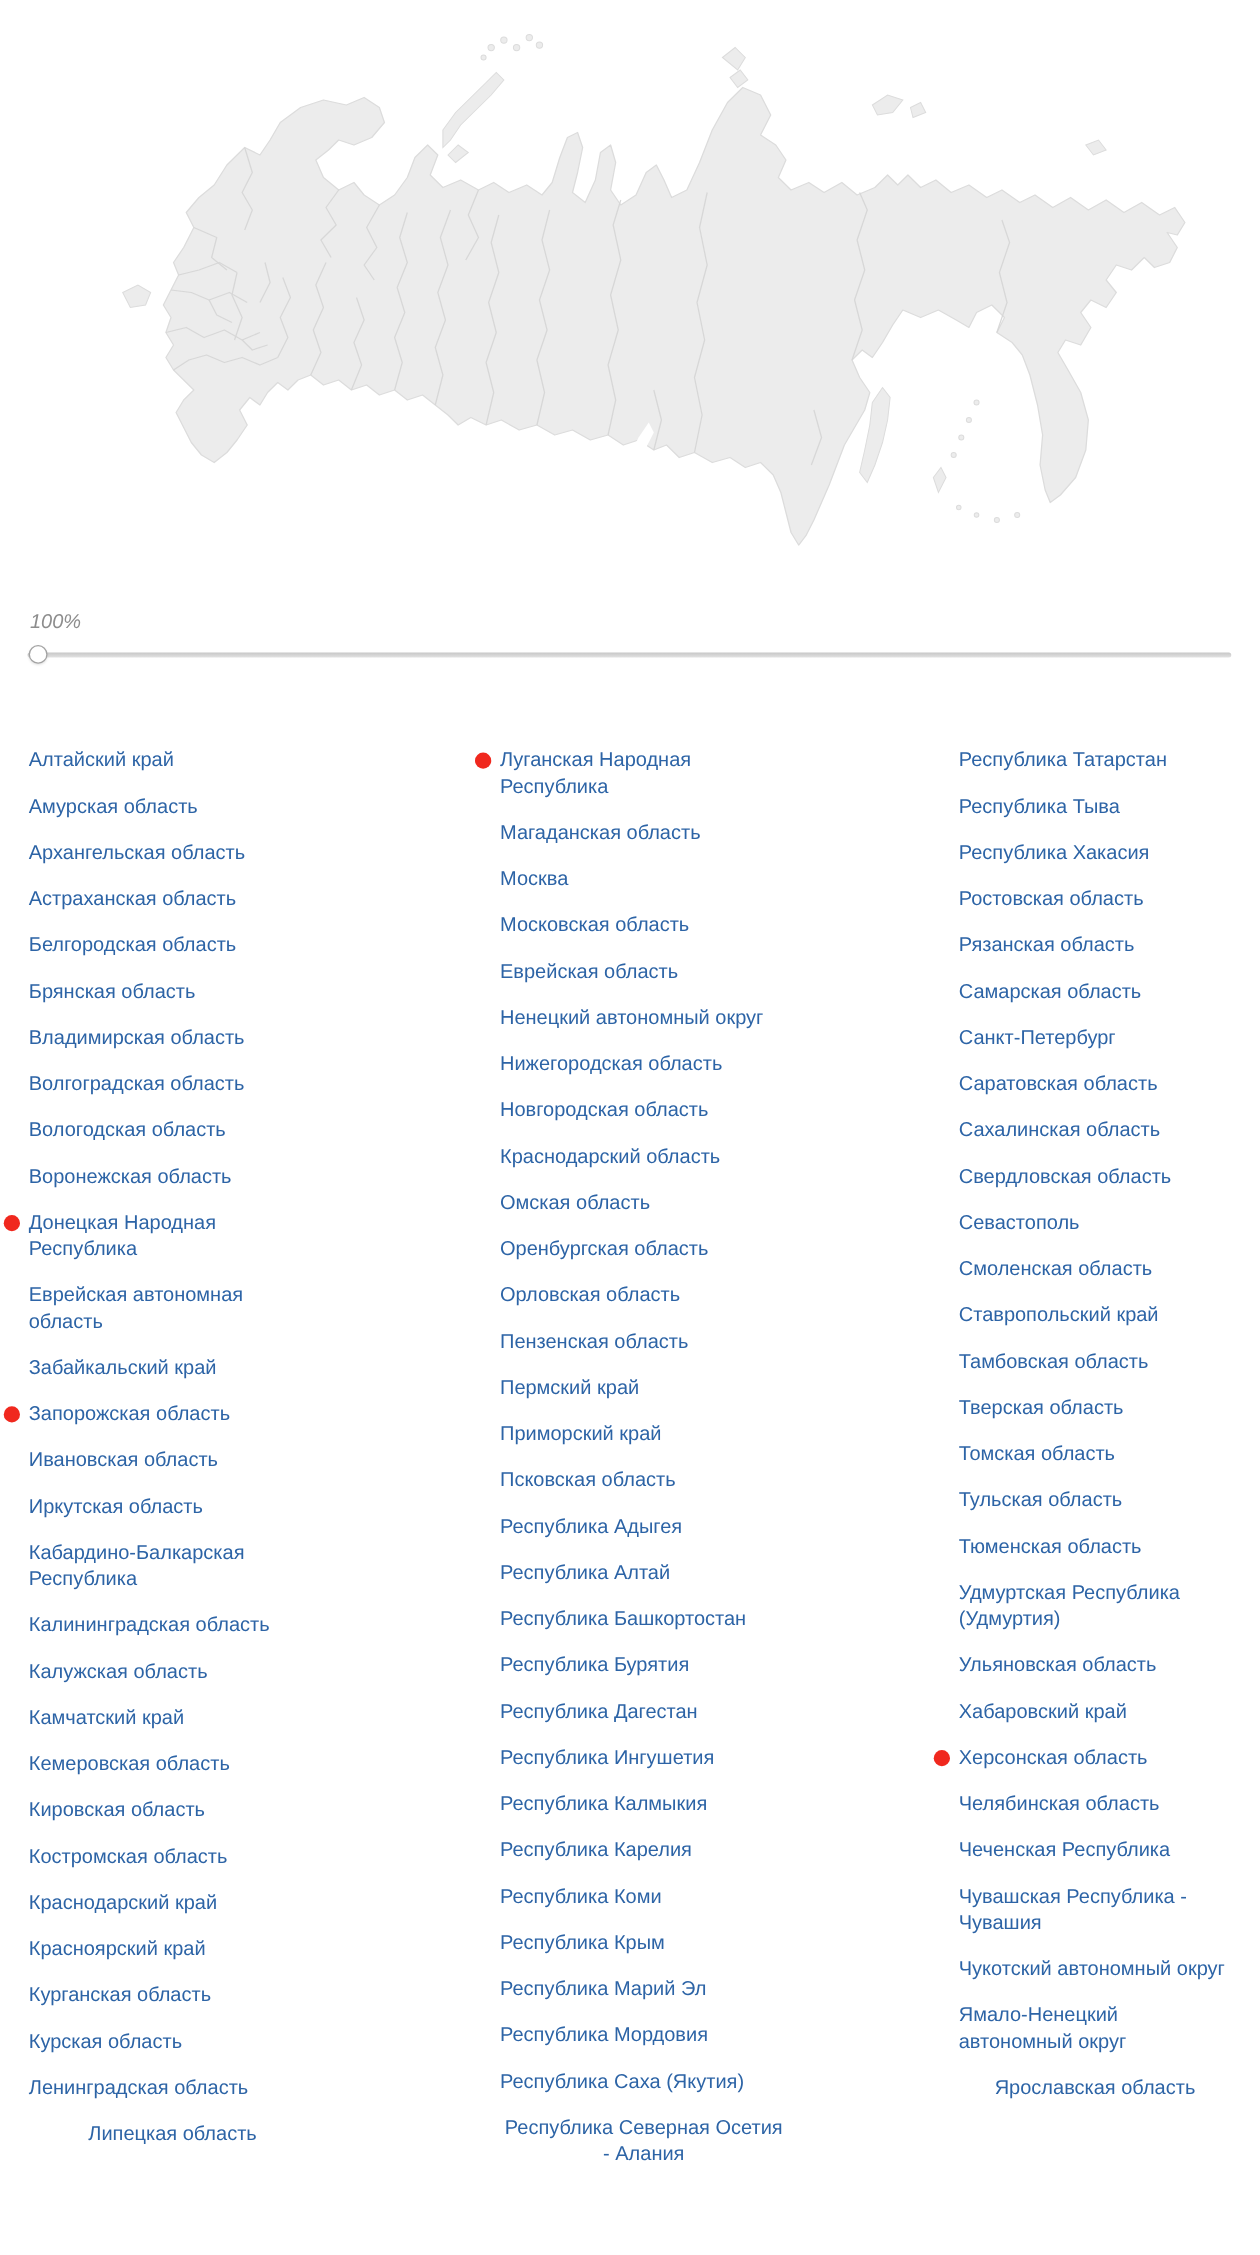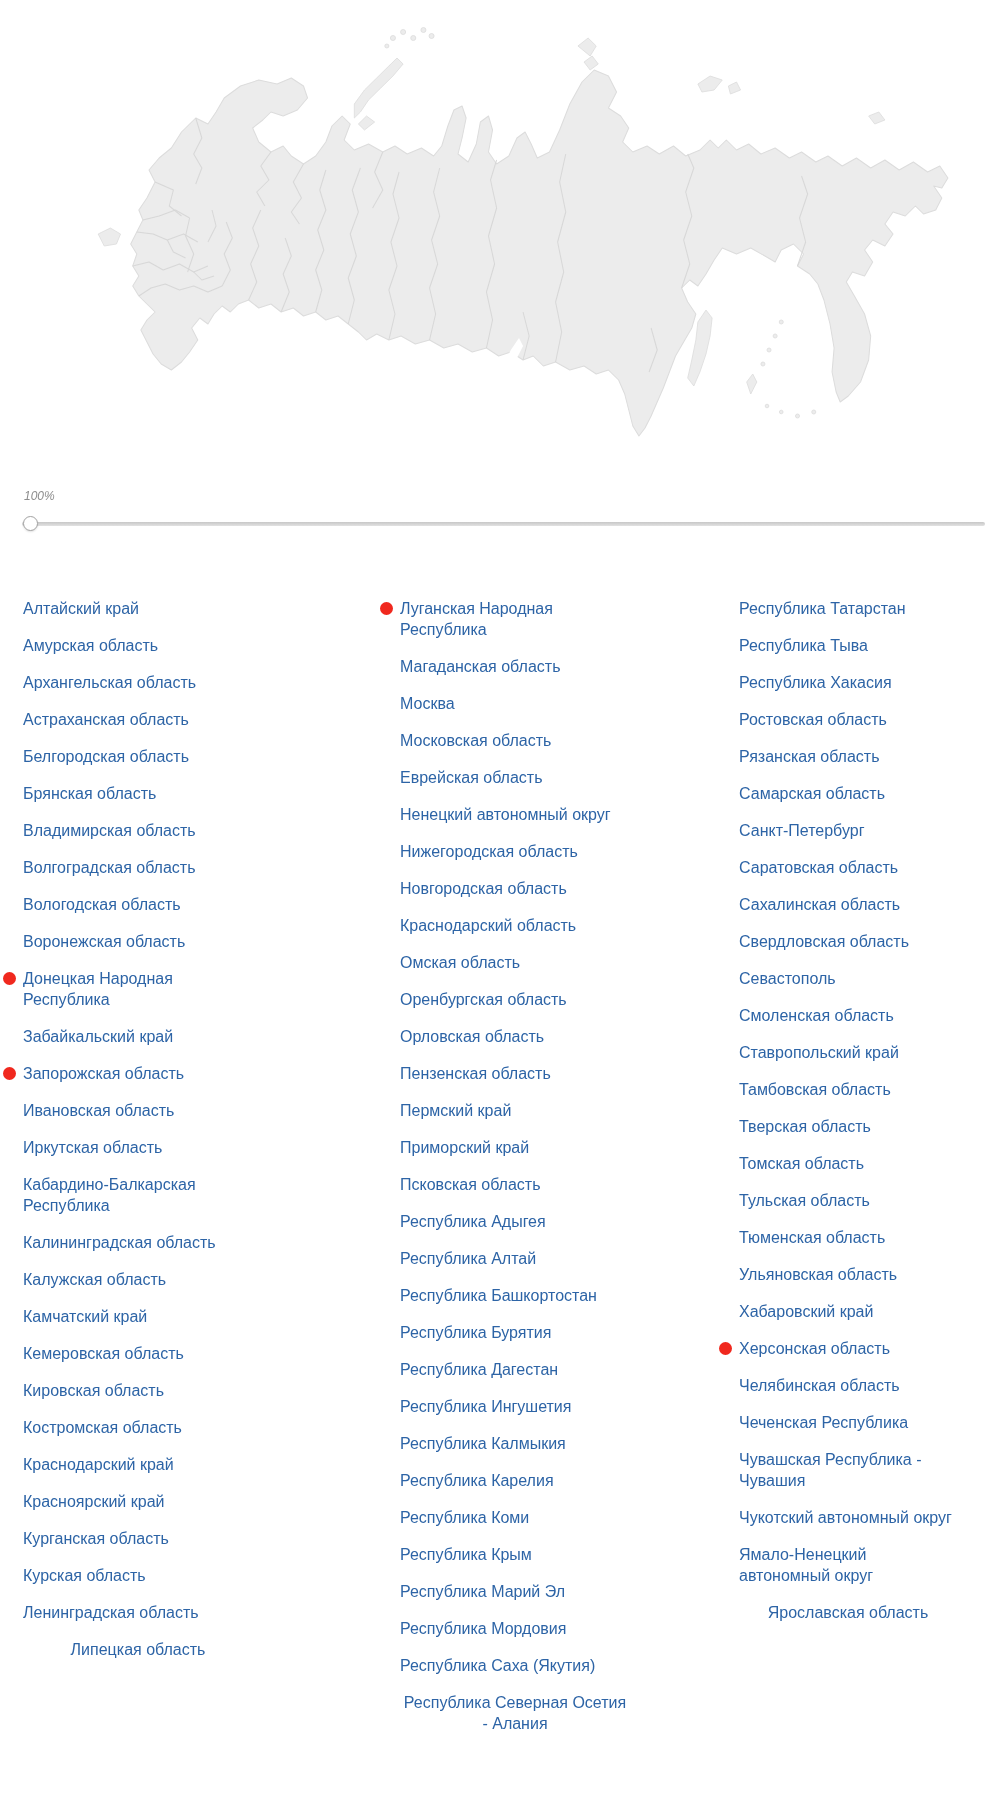--- a/index.html
+++ b/index.html
@@ -19,39 +19,39 @@
   }
   .map-wrap{position:absolute;left:88px;top:20px;width:864px;height:430px;}
   .map-wrap svg{display:block;width:100%;height:100%;}
   .land{fill:var(--map-fill);stroke:var(--map-edge);stroke-width:1;stroke-linejoin:round;}
   .border{fill:none;stroke:var(--map-line);stroke-width:1;stroke-linejoin:round;opacity:.95;}
   .lake{fill:#ffffff;stroke:none;}
   .isl{fill:var(--map-fill);stroke:var(--map-edge);stroke-width:.8;}
 
   .zoom-label{
     position:absolute;left:24px;top:489px;
-    font-size:12px;font-style:italic;color:var(--muted);
+    font-size:16px;font-style:italic;color:var(--muted);
   }
   .slider-track{
     position:absolute;left:22px;top:522px;width:963px;height:4px;
     border-radius:2px;
     background:linear-gradient(#c7c7c7,#e2e2e2);
   }
   .slider-thumb{
     position:absolute;left:23px;top:516px;width:15px;height:15px;
     background:#ffffff;border:1px solid #a3a3a3;border-radius:50%;
     box-shadow:0 1px 2px rgba(0,0,0,.12);
     cursor:pointer;
   }
 
   .regions{position:absolute;top:598px;left:0;width:1008px;}
   .region-col{position:absolute;top:0;}
   .region-col.c1{left:23px;width:230px;}
   .region-col.c2{left:400px;width:230px;}
-  .region-col.c3{left:739px;width:218px;}
+  .region-col.c3{left:767px;width:218px;}
   .region-item{
     position:relative;margin:0 0 16px 0;
     font-size:16px;line-height:21px;
   }
   .region-item:last-child{margin-bottom:0;text-align:center;}
   .region-link{color:var(--link);text-decoration:none;cursor:pointer;display:inline;}
   .dot{
     position:absolute;left:-20px;top:4px;width:13px;height:13px;
     border-radius:50%;background:var(--marker);
   }
@@ -137,20 +137,21 @@
       <div class="region-item"><a class="region-link">Амурская область</a></div>
       <div class="region-item"><a class="region-link">Архангельская область</a></div>
       <div class="region-item"><a class="region-link">Астраханская область</a></div>
       <div class="region-item"><a class="region-link">Белгородская область</a></div>
       <div class="region-item"><a class="region-link">Брянская область</a></div>
       <div class="region-item"><a class="region-link">Владимирская область</a></div>
       <div class="region-item"><a class="region-link">Волгоградская область</a></div>
       <div class="region-item"><a class="region-link">Вологодская область</a></div>
       <div class="region-item"><a class="region-link">Воронежская область</a></div>
       <div class="region-item"><span class="dot"></span><a class="region-link">Донецкая Народная Республика</a></div>
+      <div class="region-item"><a class="region-link">Еврейская автономная область</a></div>
       <div class="region-item"><a class="region-link">Забайкальский край</a></div>
       <div class="region-item"><span class="dot"></span><a class="region-link">Запорожская область</a></div>
       <div class="region-item"><a class="region-link">Ивановская область</a></div>
       <div class="region-item"><a class="region-link">Иркутская область</a></div>
       <div class="region-item"><a class="region-link">Кабардино-Балкарская Республика</a></div>
       <div class="region-item"><a class="region-link">Калининградская область</a></div>
       <div class="region-item"><a class="region-link">Калужская область</a></div>
       <div class="region-item"><a class="region-link">Камчатский край</a></div>
       <div class="region-item"><a class="region-link">Кемеровская область</a></div>
       <div class="region-item"><a class="region-link">Кировская область</a></div>
@@ -206,20 +207,21 @@
       <div class="region-item"><a class="region-link">Сахалинская область</a></div>
       <div class="region-item"><a class="region-link">Свердловская область</a></div>
       <div class="region-item"><a class="region-link">Севастополь</a></div>
       <div class="region-item"><a class="region-link">Смоленская область</a></div>
       <div class="region-item"><a class="region-link">Ставропольский край</a></div>
       <div class="region-item"><a class="region-link">Тамбовская область</a></div>
       <div class="region-item"><a class="region-link">Тверская область</a></div>
       <div class="region-item"><a class="region-link">Томская область</a></div>
       <div class="region-item"><a class="region-link">Тульская область</a></div>
       <div class="region-item"><a class="region-link">Тюменская область</a></div>
+      <div class="region-item"><a class="region-link">Удмуртская Республика (Удмуртия)</a></div>
       <div class="region-item"><a class="region-link">Ульяновская область</a></div>
       <div class="region-item"><a class="region-link">Хабаровский край</a></div>
       <div class="region-item"><span class="dot"></span><a class="region-link">Херсонская область</a></div>
       <div class="region-item"><a class="region-link">Челябинская область</a></div>
       <div class="region-item"><a class="region-link">Чеченская Республика</a></div>
       <div class="region-item"><a class="region-link">Чувашская Республика - Чувашия</a></div>
       <div class="region-item"><a class="region-link">Чукотский автономный округ</a></div>
       <div class="region-item"><a class="region-link">Ямало-Ненецкий автономный округ</a></div>
       <div class="region-item"><a class="region-link">Ярославская область</a></div>
     </div>

